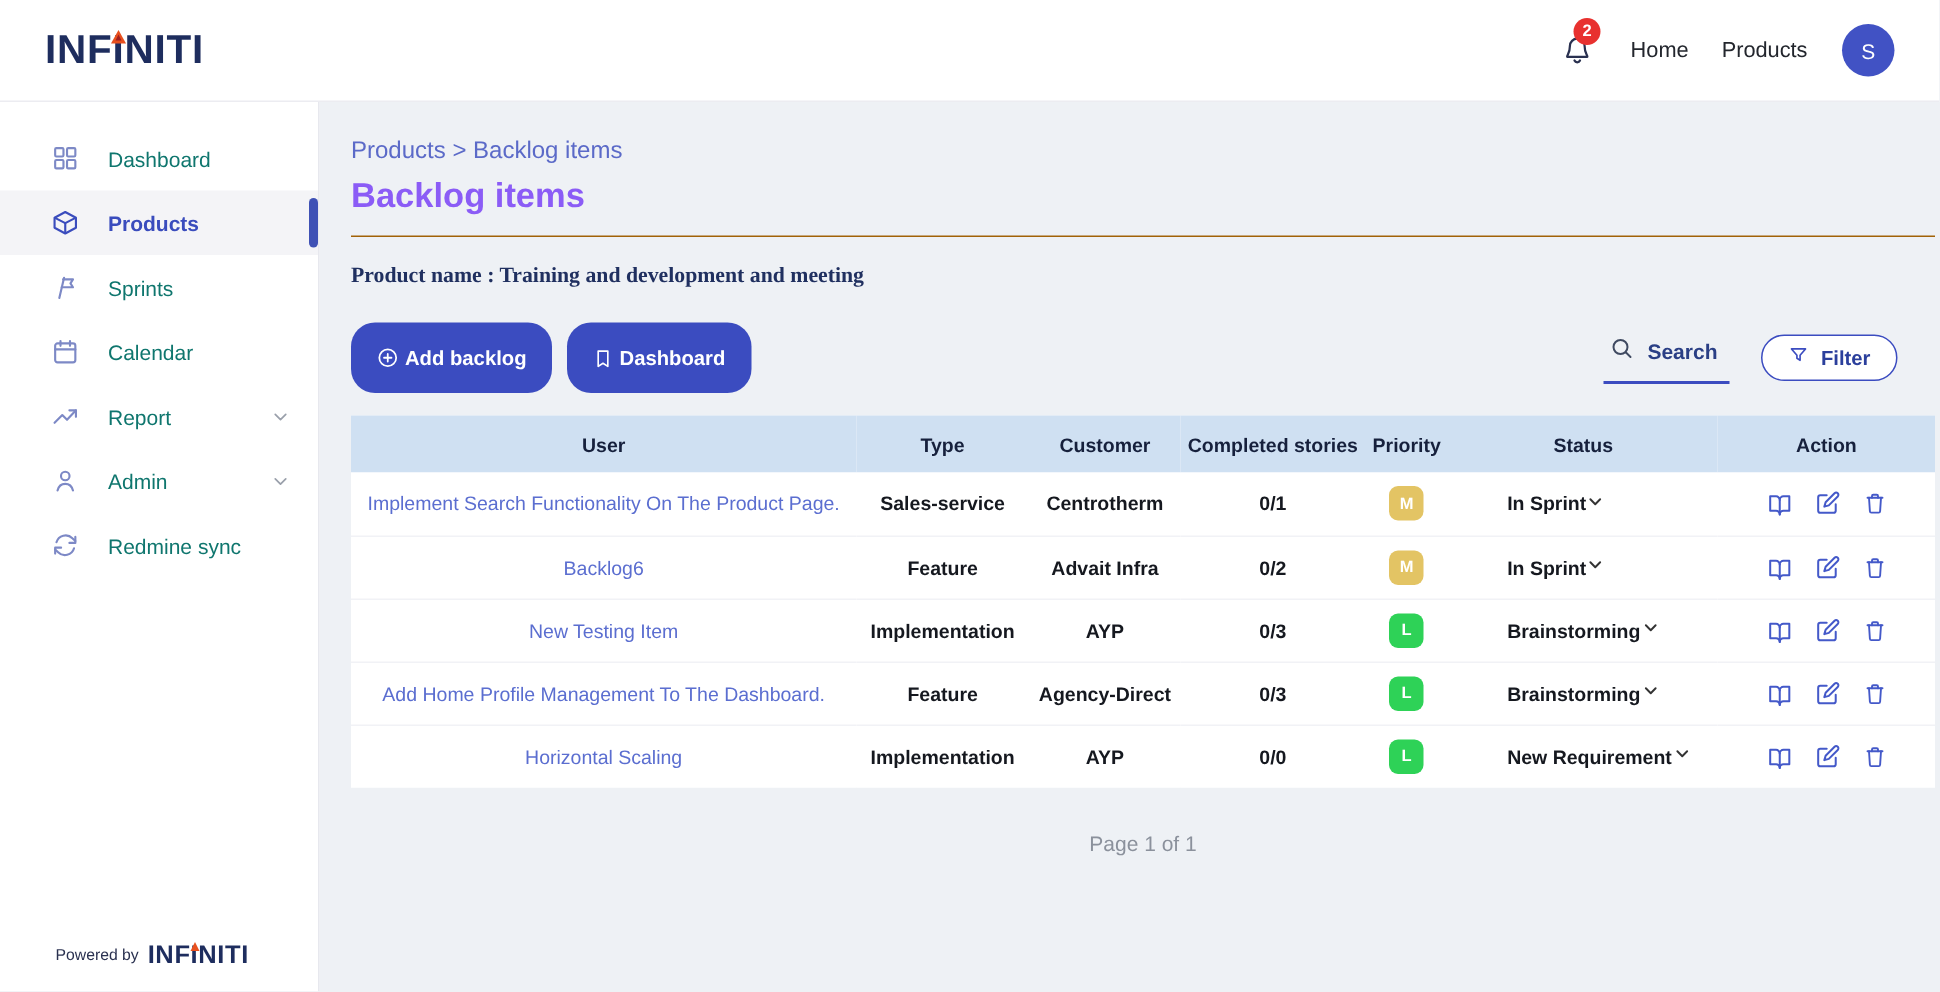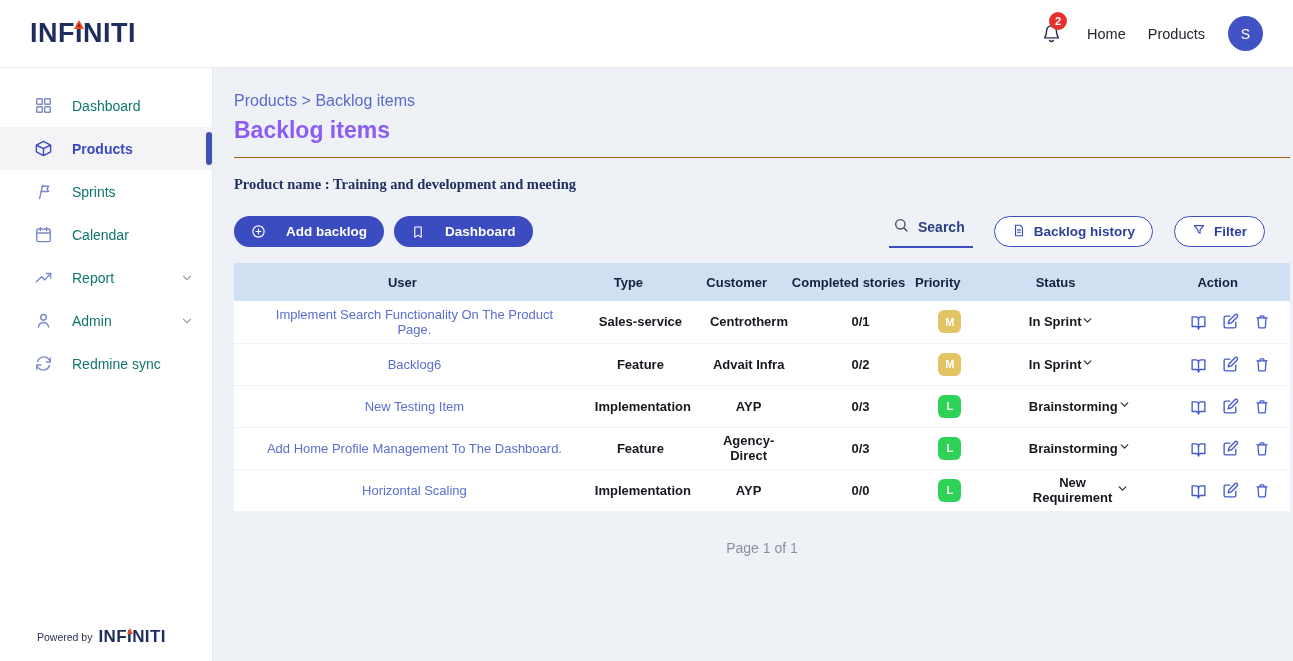--- a/index.html
+++ b/index.html
@@ -45,38 +45,38 @@
     width:0; height:0; border-left:3px solid transparent; border-right:3px solid transparent; border-bottom:6px solid #e8501e; }
 
   
   .main { flex:1; padding:0 3px 0 21px; }
   .breadcrumb { margin-top:24px; font-size:16px; color:#5b6ac8; cursor:pointer; }
   .page-title { font-size:23px; font-weight:700; color:#8b5cf6; margin-top:7px; padding-bottom:13px; border-bottom:1px solid #a16207; }
   .product-name { margin-top:18px; font-size:14.5px; font-weight:700; color:#203060;font-family:Liberation Serif, serif; }
 
   .toolbar { display:flex; align-items:center; justify-content:space-between; margin-top:22px; }
   .toolbar-left { display:flex; gap:10px; }
-  .btn-primary { background:#3b4cc0; color:#fff; border:none; border-radius:16px; height:31px; padding:0 17px;
-    font-size:13.5px; font-weight:600; font-family:inherit; display:inline-flex; align-items:center; gap:20px; cursor:pointer; }
+  .btn-primary { background:#3b4cc0; color:#fff; border:none; border-radius:16px; height:47px; padding:0 17px;
+    font-size:13.5px; font-weight:600; font-family:inherit; display:inline-flex; align-items:center; gap:4px; cursor:pointer; }
   .btn-primary svg { display:block; }
   .toolbar-right { display:flex; align-items:center; gap:21px; margin-right:25px; }
   .search-ctl { display:flex; align-items:center; gap:9px; padding:2px 8px 9px 4px; border-bottom:2px solid #3b4cc0; cursor:pointer; }
   .search-ctl .slabel { font-size:14px; font-weight:700; color:#2a3f85; }
   .search-ctl svg { color:#3f4a61; }
   .btn-outline { background:#fff; border:1px solid #3b4cc0; color:#2b3f9c; border-radius:16px; height:31px; padding:0 17px;
     font-size:13.5px; font-weight:700; font-family:inherit; display:inline-flex; align-items:center; gap:8px; cursor:pointer; }
   .btn-outline svg { color:#3b4cc0; }
 
   
   .table-wrap { margin-top:15px; }
   table { width:100%; border-collapse:collapse; table-layout:fixed; background:#fff; }
   col.c-name{width:31.9%} col.c-type{width:10.9%} col.c-cust{width:9.6%} col.c-comp{width:11.6%}
   col.c-prio{width:5.3%} col.c-stat{width:17%} col.c-act{width:13.7%}
   thead th { background:#cfe0f2; height:38px; font-size:13px; font-weight:700; color:#16203c; text-align:center; }
-  tbody td { height:42px; text-align:center; font-size:13px; color:#15181f; font-weight:600; background:#fff;padding-left:24px; }
+  tbody td { height:42px; text-align:center; font-size:13px; color:#15181f; font-weight:600; background:#fff; }
   tbody tr + tr td { border-top:1px solid #f1f2f6; }
   a.name-link { color:#5b6ed0; text-decoration:none; font-weight:400; font-size:13px; cursor:pointer; }
   .prio-badge { display:inline-flex; width:23px; height:23px; border-radius:6px; align-items:center; justify-content:center;
     color:#fff; font-size:11px; font-weight:700; }
   .status-ctl { display:flex; align-items:center; padding-left:39px; padding-right:16px; cursor:pointer; }
   .status-ctl .stxt { font-size:13px; font-weight:600; color:#15181f; }
   .status-ctl svg { margin-left:auto; color:#333; }
   .action-cell { display:flex; align-items:center; justify-content:center; gap:15px; }
   .action-cell .aicon { color:#4459c9; display:flex; cursor:pointer; }
   .pagination { text-align:center; margin-top:29px; font-size:14px; color:#8b919c; }
@@ -227,29 +227,20 @@
       <div class="toolbar-right">
         <div class="search-ctl">
           <span>
             <svg width="16" height="16" viewBox="0 0 24 24" fill="none" stroke="currentColor" stroke-width="2" stroke-linecap="round">
                 <circle cx="11" cy="11" r="7"></circle>
                 <path d="m16.5 16.5 4.5 4.5"></path>
               </svg>
           </span>
           <span class="slabel">Search</span>
         </div>
-        <button class="btn-outline">
-          <span>
-            <svg width="14" height="15" viewBox="0 0 24 24" fill="none" stroke="currentColor" stroke-width="1.9" stroke-linecap="round" stroke-linejoin="round">
-                <path d="M6 3h8l4 4v14H6z"></path>
-                <path d="M9.5 11h5M9.5 15h5"></path>
-              </svg>
-          </span>
-          <span>Backlog history</span>
-        </button>
         <button class="btn-outline">
           <span>
             <svg width="14" height="14" viewBox="0 0 24 24" fill="none" stroke="currentColor" stroke-width="1.9" stroke-linejoin="round">
                 <path d="M4 4.5h16l-6.2 7.2v5.8l-3.6-2.3v-3.5z"></path>
               </svg>
           </span>
           <span>Filter</span>
         </button>
       </div>
     </div>

